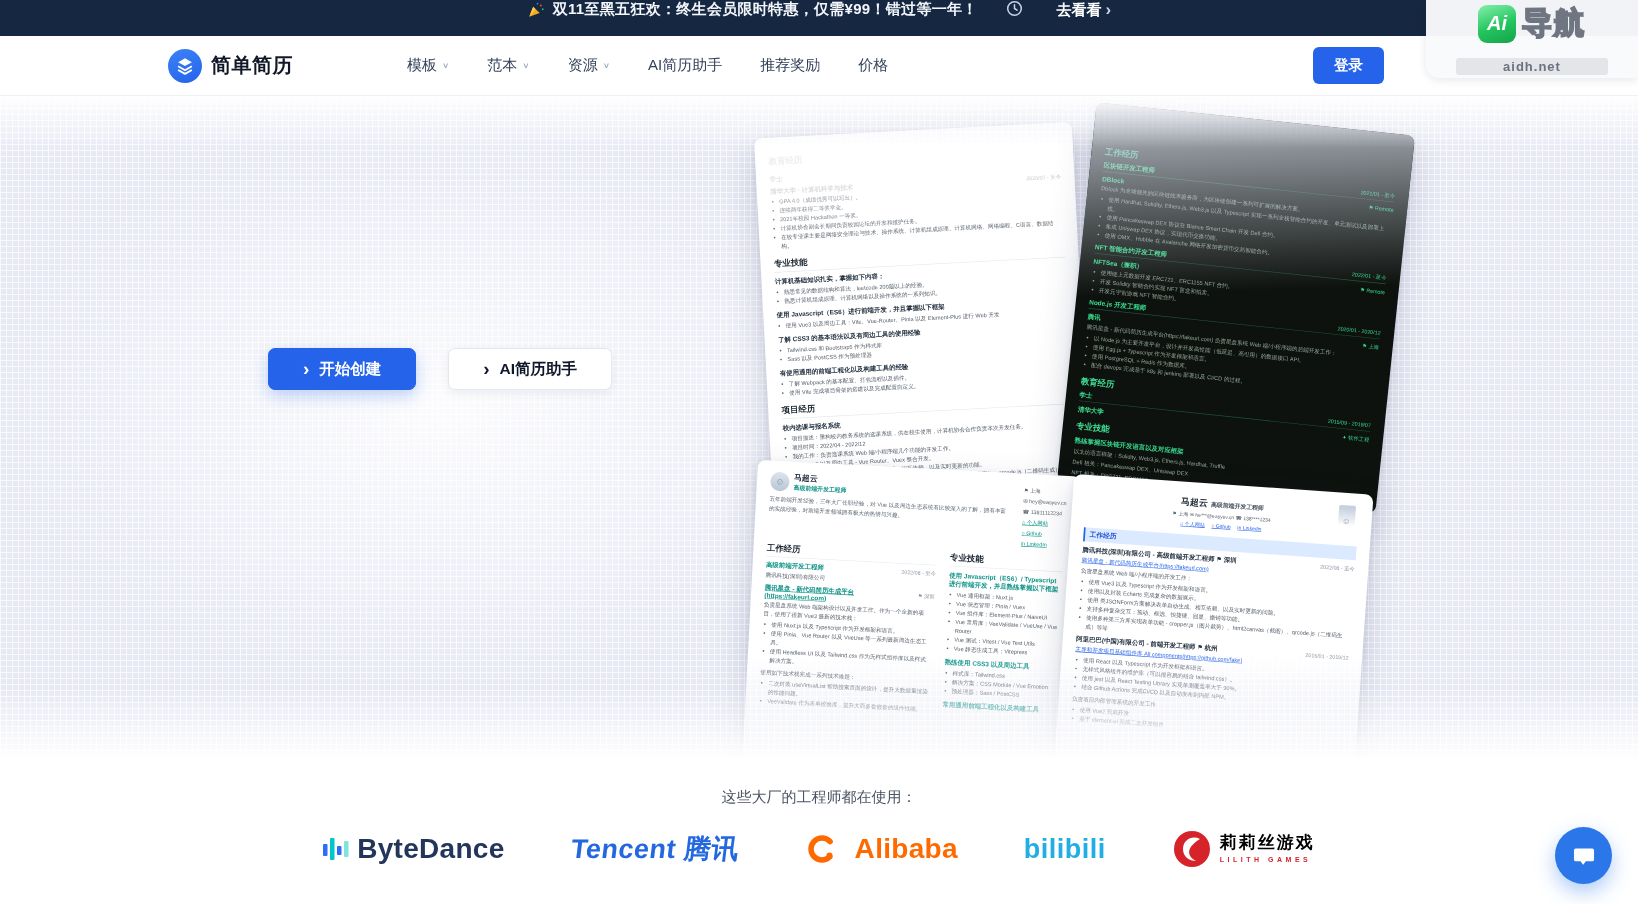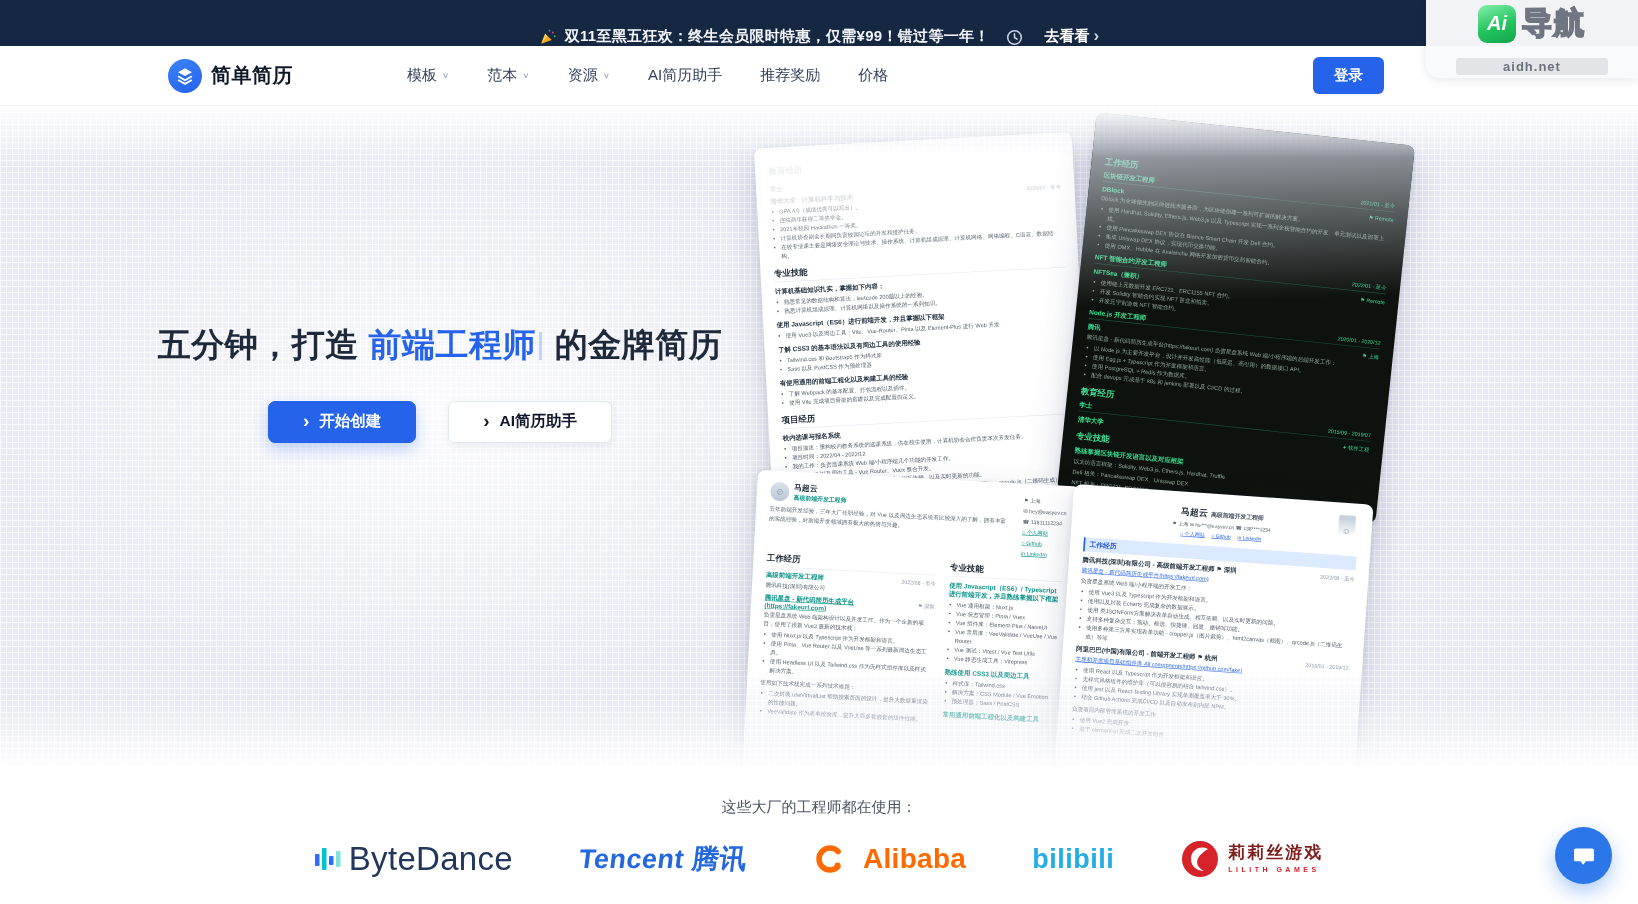--- a/index.html
+++ b/index.html
@@ -1,21 +1,21 @@
 <!DOCTYPE html>
 <html><head>
 <meta charset="utf-8">
 <style>
   * { margin:0; padding:0; box-sizing:border-box; }
   html,body { width:1638px; height:904px; overflow:hidden; background:#fff;
     font-family:"Liberation Sans","DejaVu Sans",sans-serif; }
   body { position:relative; }
 
   
-  .promo { height:46px; background:#162742; display:flex; align-items:flex-end; justify-content:center; gap:16px; position:relative; z-index:50; }
+  .promo { height:36px; background:#162742; display:flex; align-items:flex-start; justify-content:center; gap:28px; position:relative; z-index:50; }
   .promo-text { color:#f3f6fb; font-size:15px; font-weight:700; letter-spacing:.3px; display:flex; align-items:center; gap:8px; }
   .cd-wrap { display:flex; align-items:center; gap:10px; }
   .cd-box { min-width:46px; height:27px; padding:0 9px; display:inline-flex; align-items:center; justify-content:center;
     background:#2b3d5c; border:1px solid #47597c; border-radius:7px; color:#fff; font-weight:700; font-size:14px; }
   .cd-box.accent { background:#2157cd; border-color:#5c82e8; }
   .promo-cta { color:#fff; font-weight:700; font-size:15px; display:flex; align-items:center; gap:4px; cursor:pointer; margin-left:6px; }
   .promo-cta .chev { font-size:17px; color:#cbd5e1; }
 
   
   .nav { height:60px; background:#fff; display:flex; align-items:center; padding:0 36px 0 168px; border-bottom:1px solid #eef0f4; position:relative; z-index:40; }
@@ -118,26 +118,26 @@
   .hd-links { font-size:9px; margin-top:4px; }
   .hd-links span { color:#2563eb; text-decoration:underline; margin:0 6px; }
   .avatar-photo { position:absolute; right:6px; top:2px; width:30px; height:36px; border-radius:3px;
     background:linear-gradient(180deg,#c7d2de 15%,#e8edf2 70%,#fdfdfd); display:flex; align-items:flex-end; justify-content:center; color:#8496a8; font-size:15px; }
 
   
   .companies { height:134px; background:#fff; text-align:center; position:relative; z-index:3; }
   .companies-tag { padding-top:26px; font-size:15px; color:#4b5563; }
   .logo-row { margin-top:22px; display:flex; align-items:center; justify-content:center; gap:66px; }
   .logo { display:flex; align-items:center; gap:8px; }
-  .bd-text { font-size:33px; font-weight:400; color:#22365c; letter-spacing:.3px; }
+  .bd-text { font-size:28px; font-weight:700; color:#22365c; letter-spacing:.3px; }
   .tc-text { font-size:27px; font-weight:800; color:#2468e0; transform:skewX(-7deg); letter-spacing:.5px; }
   .ali-text { font-size:28px; font-weight:800; color:#ff6a00; letter-spacing:.3px;margin-left:8px; }
   .bili-text { font-size:27px; font-weight:800; color:#23ade5; letter-spacing:.5px; }
   .lilith-col { display:flex; flex-direction:column; align-items:flex-start; line-height:1.1; }
-  .lilith-text { font-size:17px; font-weight:800; color:#7f1d1d; letter-spacing:2px; }
+  .lilith-text { font-size:17px; font-weight:800; color:#000000; letter-spacing:2px; }
   .lilith-sub { font-size:7px; font-weight:700; color:#d6232a; letter-spacing:3.5px; margin-top:3px; }
 
   
   .chat-fab { position:absolute; right:26px; bottom:20px; width:57px; height:57px; border-radius:50%; background:#2b76e8;
     display:flex; align-items:center; justify-content:center; box-shadow:0 8px 20px rgba(43,118,232,.38); cursor:pointer; z-index:70; }
 </style>
 </head>
 <body>
 
 <div class="promo">
@@ -207,21 +207,20 @@
 <div class="watermark">
   <div class="wm-row">
     <span class="wm-icon">Ai</span>
     <span class="wm-name">导航</span>
   </div>
   <div class="wm-domain">aidh.net</div>
 </div>
 
 <div class="hero">
   <div class="hero-copy">
-    <h1 class="hero-title"><span>五分钟，打造 </span><span class="accent">前端工程师</span><span class="cursor"></span><span> 的金牌简历</span></h1>
     <div class="hero-btns">
       <button class="btn btn-primary">
         <span class="chev">›</span>
         <span>开始创建</span>
       </button>
       <button class="btn btn-secondary">
         <span class="chev">›</span>
         <span>AI简历助手</span>
       </button>
     </div>

